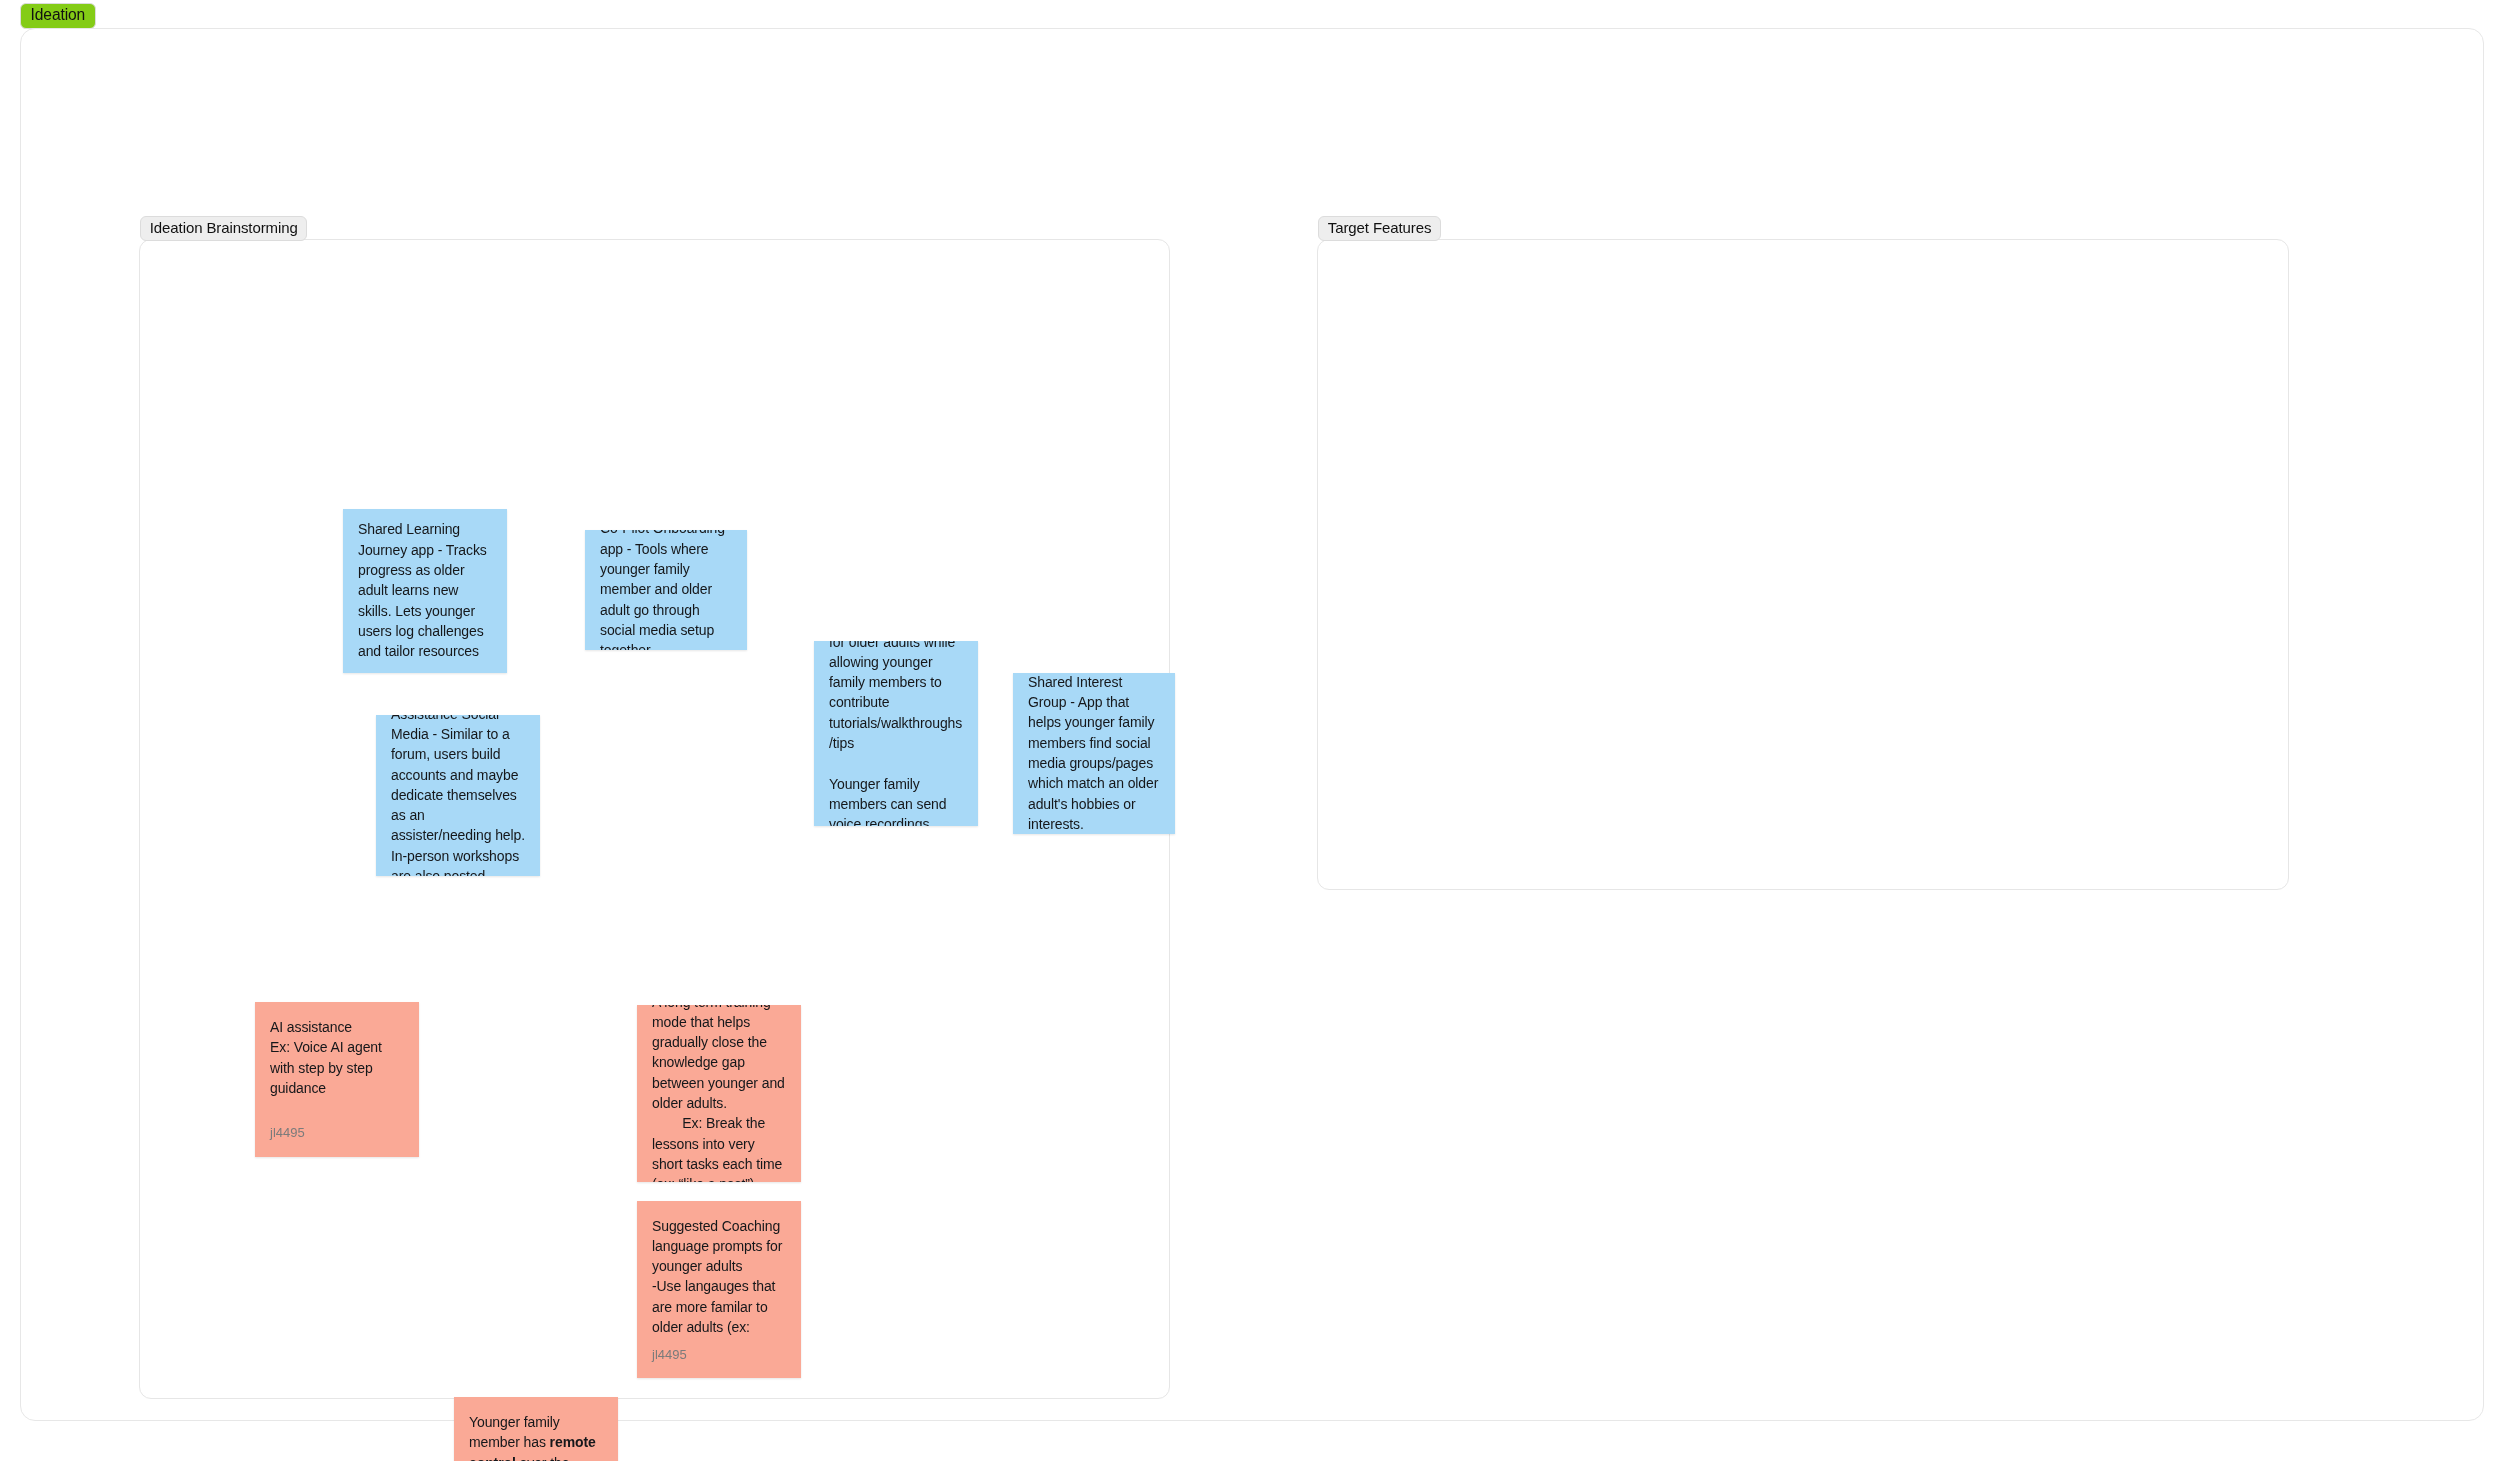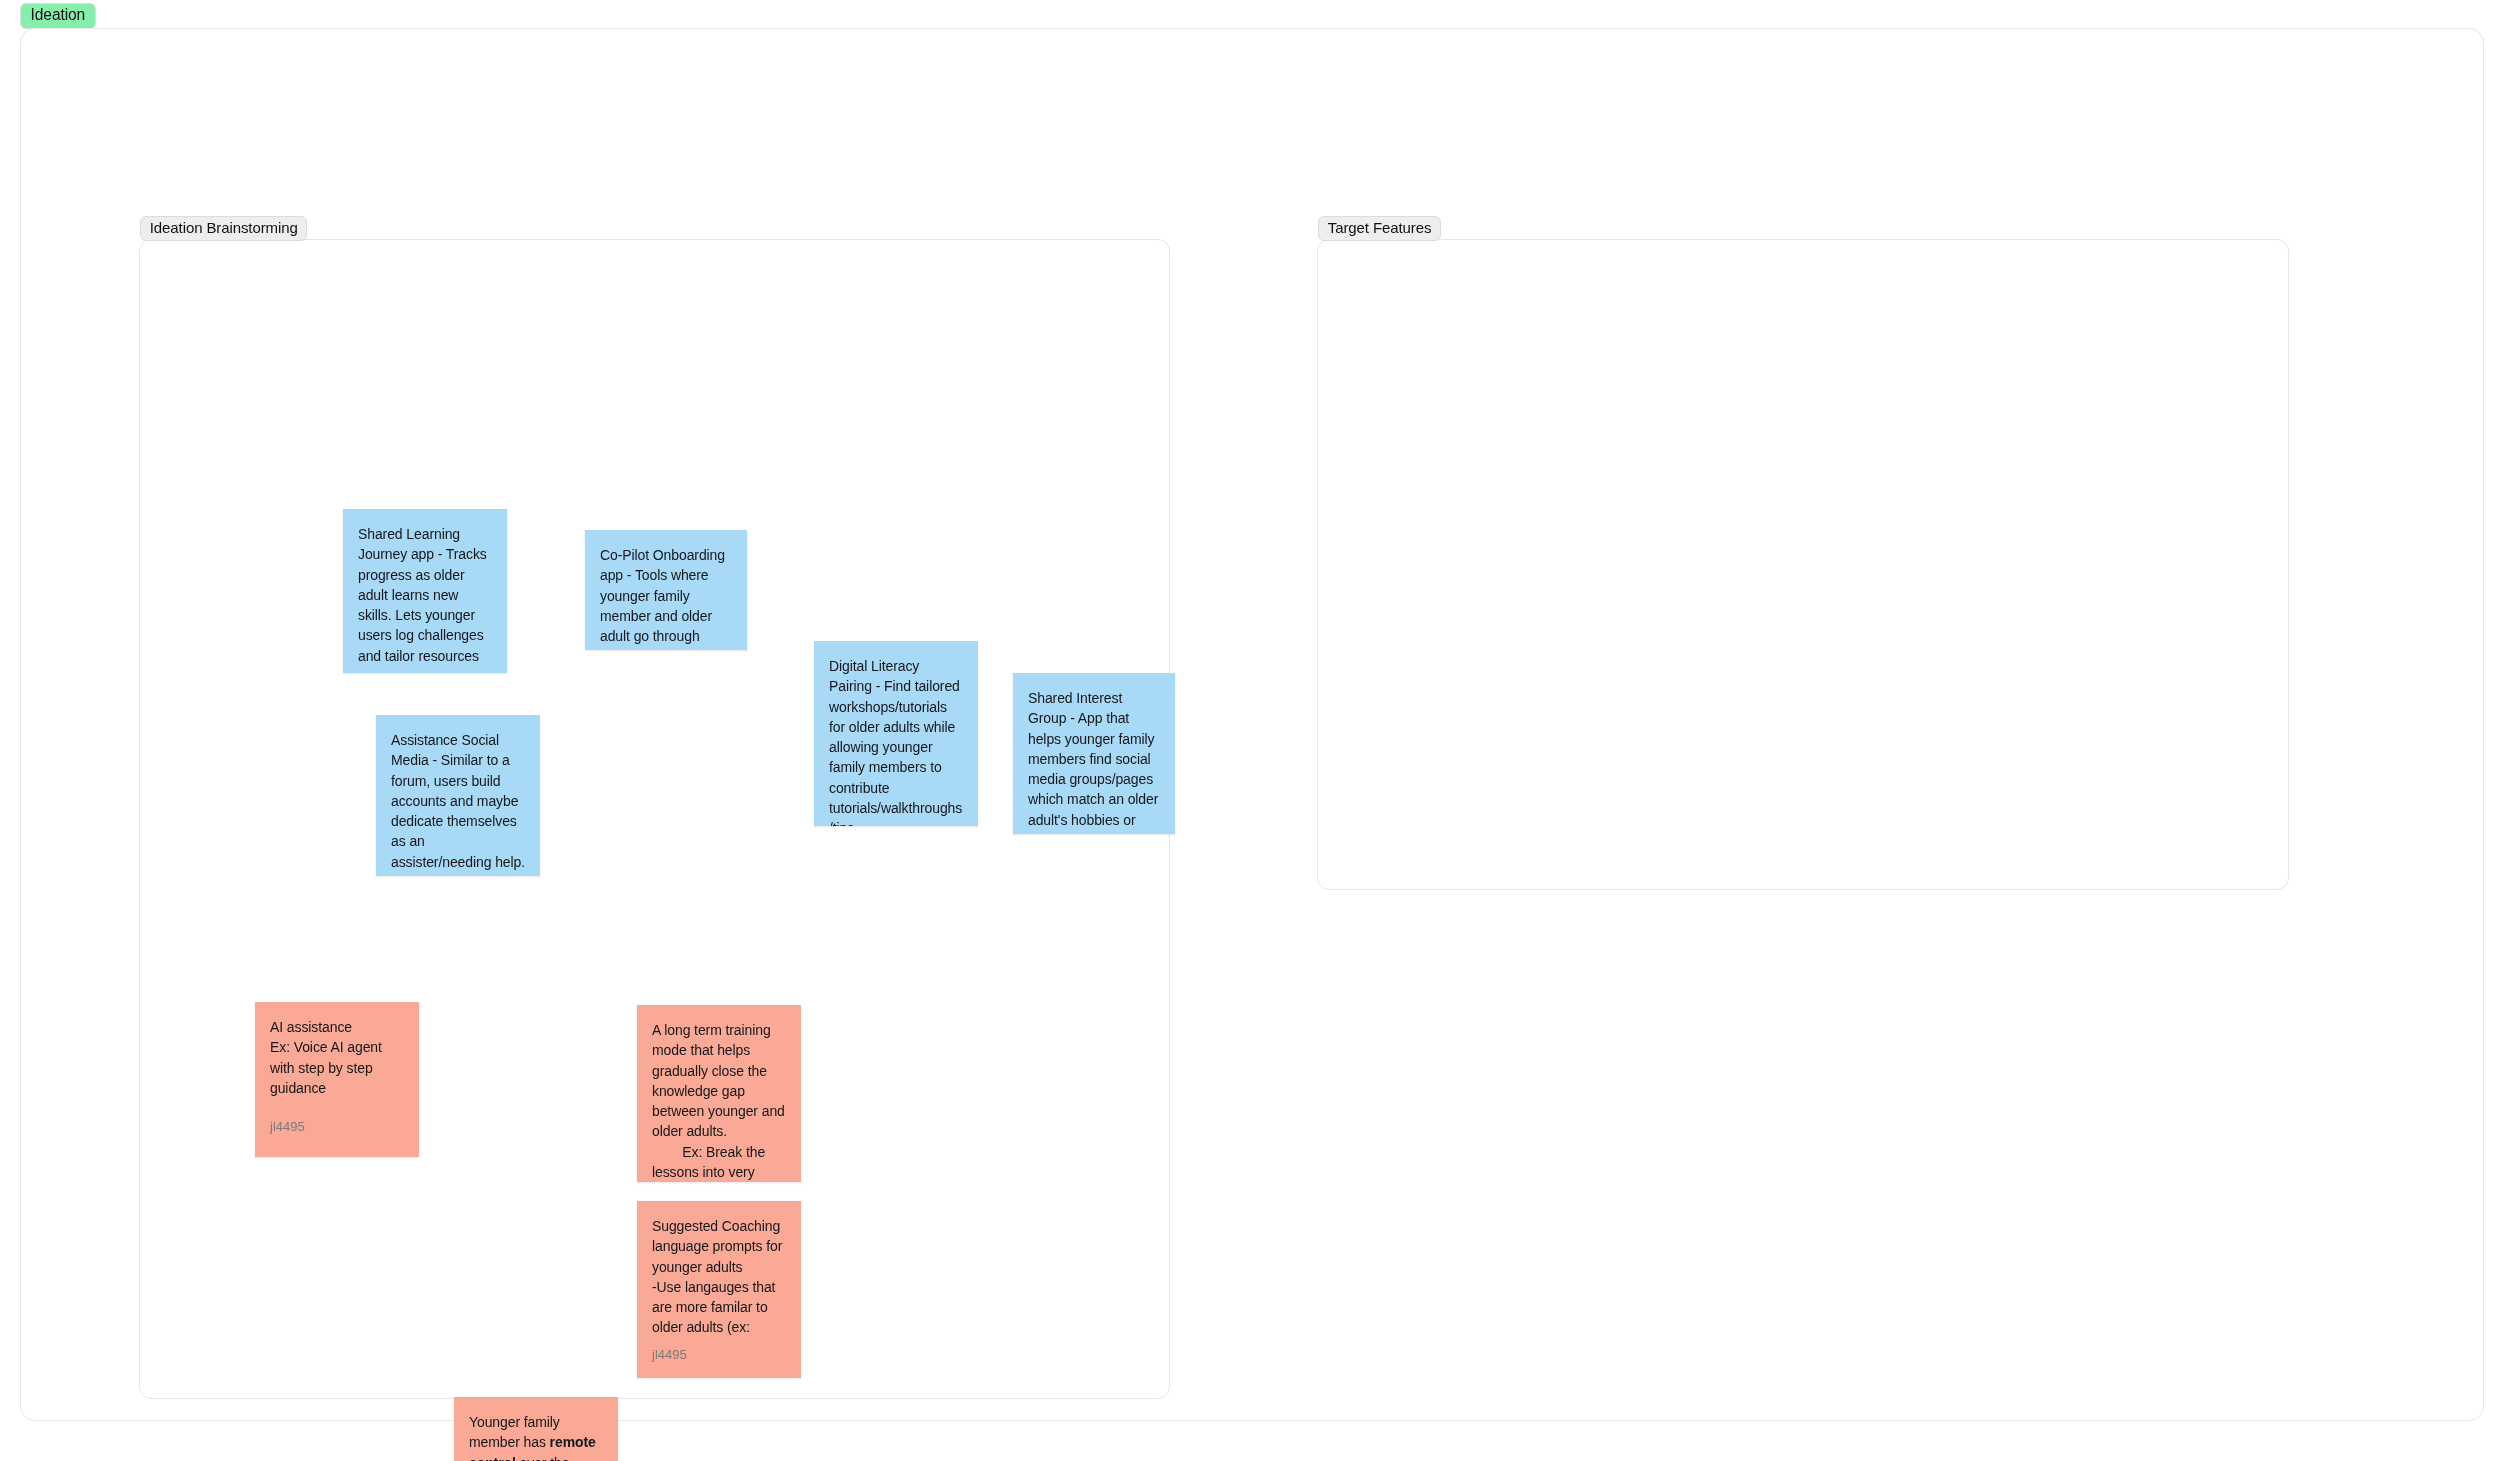--- a/index.html
+++ b/index.html
@@ -15,21 +15,21 @@
     font-family: "Liberation Sans", sans-serif;
     -webkit-font-smoothing: antialiased;
     overflow: hidden;
   }
 
   
   #board-tab {
     position: absolute;
     left: 20px;
     top: 3px;
-    background: #86efac;
+    background: #84cc16;
     border: 0.7px solid #dcdcdc;
     border-radius: 6px;
     padding: 3.4px 9.5px 4.7px 9.5px;
     font-size: 15.6px;
     line-height: 1;
     color: #111111;
     letter-spacing: -0.1px;
     white-space: nowrap;
   }
 
@@ -79,25 +79,26 @@
     left: 1296px;
     top: 210px;
     width: 972px;
     height: 651px;
   }
 
   
   .note {
     position: absolute;
     box-sizing: border-box;
-    padding: 15px 15px 22px 15px;
+    padding: 15px 15px 16px 15px;
     display: flex;
     flex-direction: column;
     box-shadow: 0 0.7px 2px rgba(0,0,0,0.10);
     overflow: hidden;
+    justify-content: center;
   }
   .note.blue  { background: #a8d9f7; }
   .note.pink  { background: #faa996; }
 
   .note-body {
     flex: 1 1 auto;
     font-size: 14px;
     line-height: 1.45;
     color: #15171a;
     white-space: pre-wrap;

